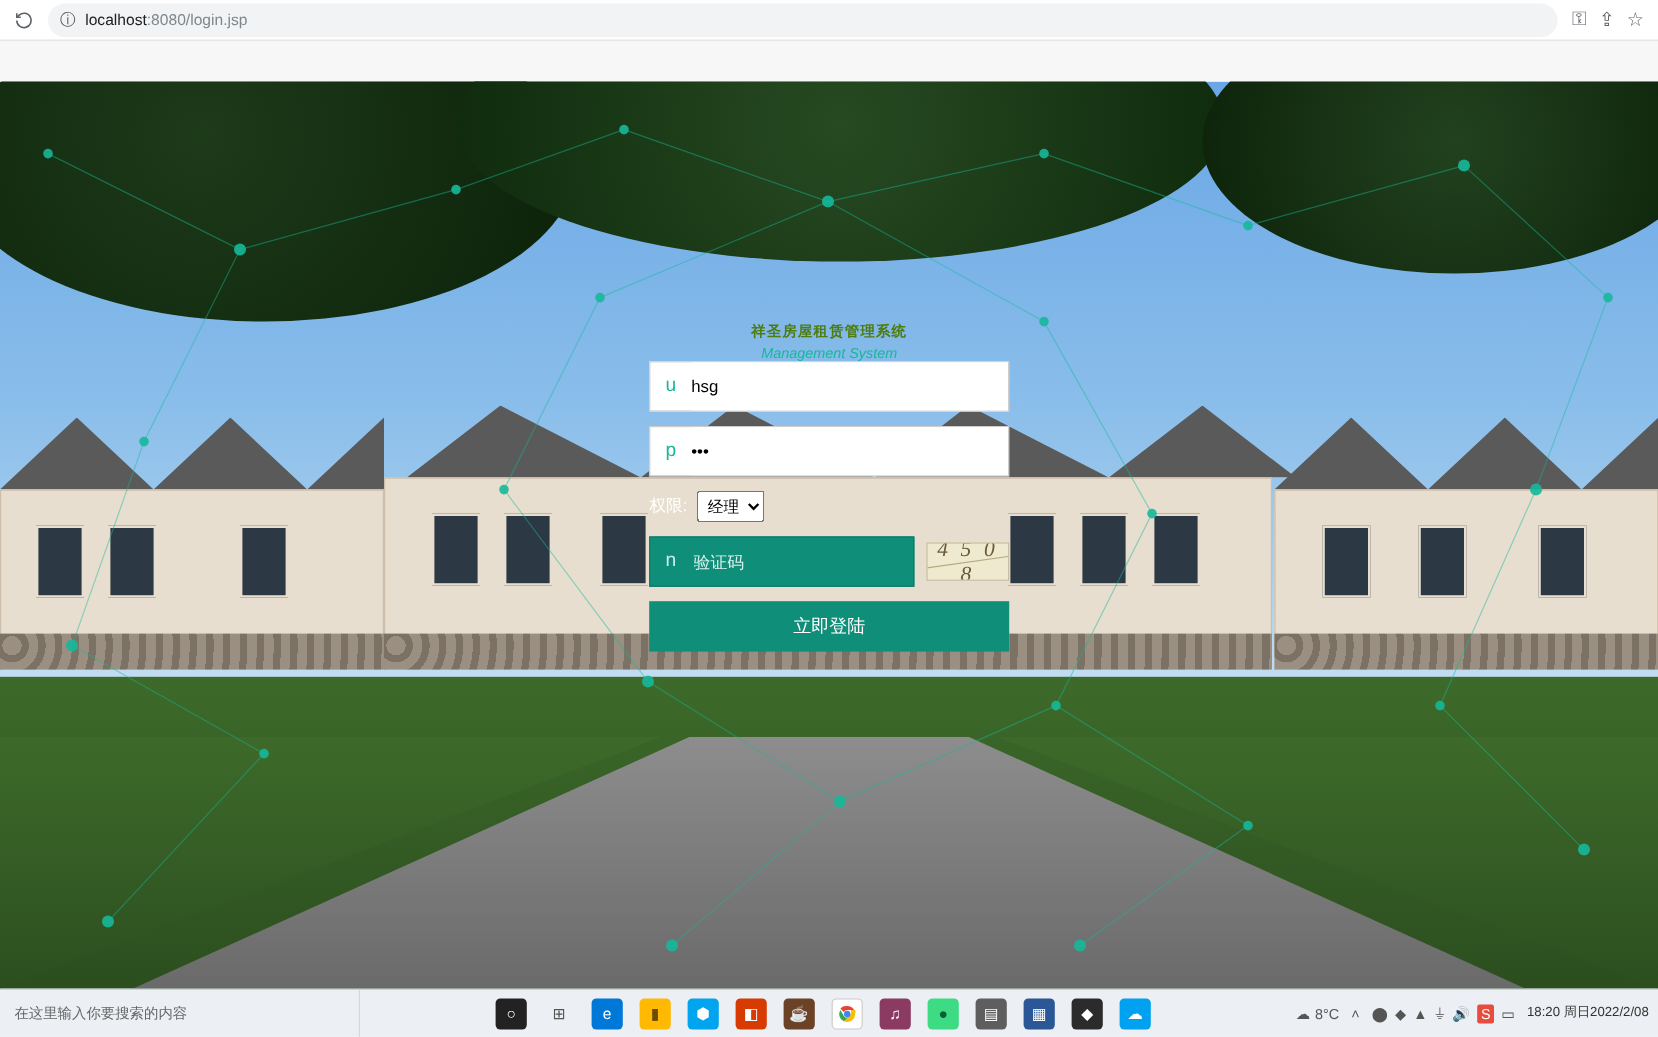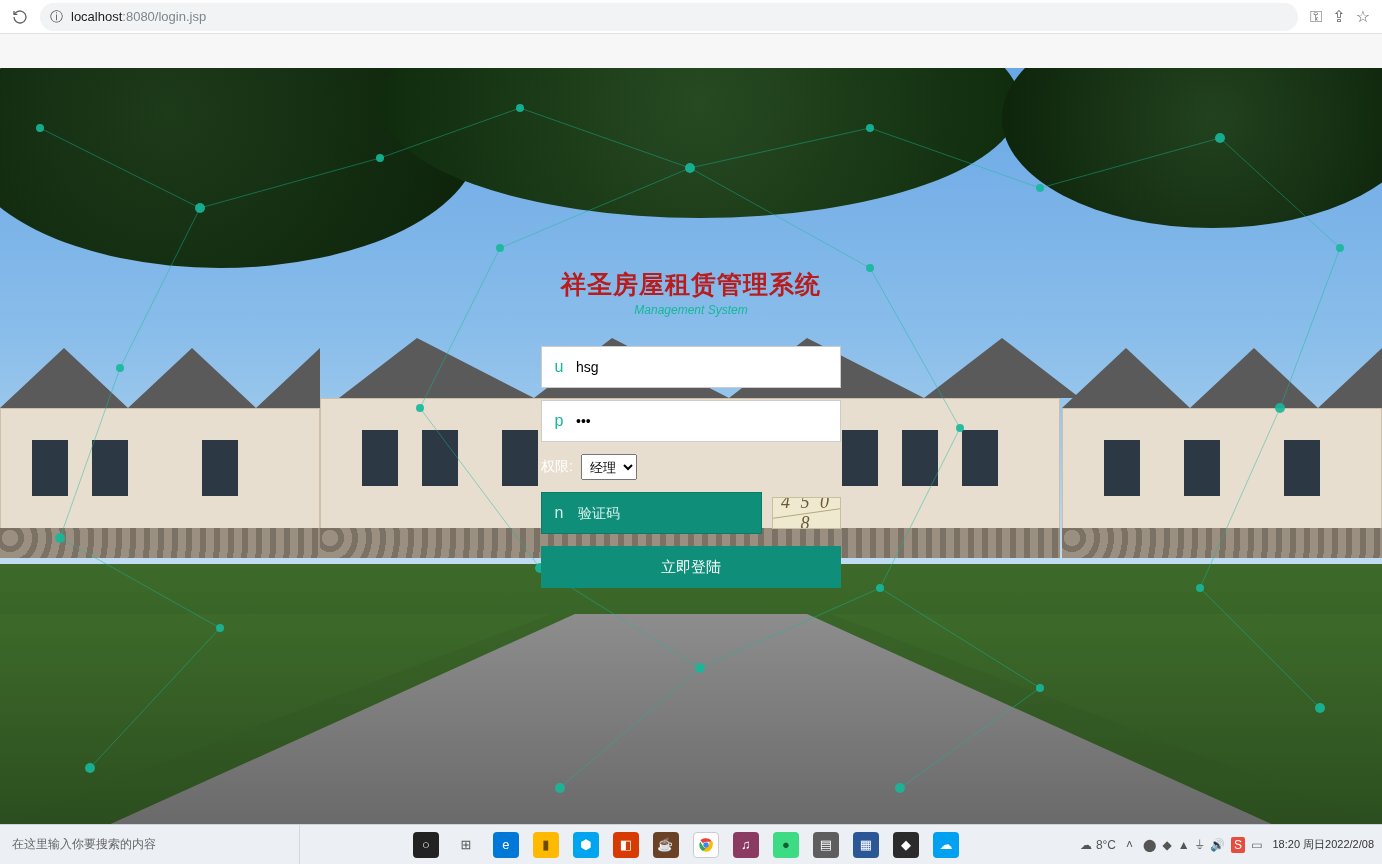--- a/index.html
+++ b/index.html
@@ -39,22 +39,22 @@
   .win{position:absolute;background:#2c3844;border:2px solid #e8ded0;}
   .rocks{position:absolute;background:repeating-radial-gradient(circle at 10px 10px,#9a8f80 0 8px,#7b7164 8px 14px);}
 
   
   svg.net{position:absolute;inset:0;width:100%;height:100%;}
   svg.net circle{fill:#16b89a;opacity:.9;}
   svg.net line{stroke:#16b89a;stroke-width:1;opacity:.45;}
 
   
   .card{position:absolute;top:200px;left:50%;transform:translateX(-50%);width:300px;text-align:center;}
-  .title{color:#b91c1c;font-size:25px;font-weight:700;letter-spacing:1px;}
-  .subtitle{color:#16b89a;font-size:12px;font-style:italic;margin-top:2px;margin-bottom:29px;}
+  .title{color:#4d7c0f;font-size:12px;font-weight:700;letter-spacing:1px;}
+  .subtitle{color:#16b89a;font-size:12px;font-style:italic;margin-top:2px;margin-bottom:0;}
   .field{display:flex;align-items:center;background:#fff;height:42px;margin-bottom:12px;border:1px solid #ccc;}
   .field .icon{width:34px;color:#16b89a;font-size:16px;text-align:center;}
   .field input{flex:1;border:none;outline:none;font-size:14px;height:100%;padding:0 8px 0 0;}
   .perm{display:flex;align-items:center;gap:8px;color:#fff;font-size:14px;margin-bottom:12px;}
   .perm select{height:26px;font-size:13px;padding:0 4px;}
   .captcha-row{display:flex;gap:10px;align-items:center;margin-bottom:12px;}
   .captcha-in{flex:1;display:flex;align-items:center;height:42px;background:#0f8e7a;border:1px solid #0c7a68;}
   .captcha-in .icon{width:34px;color:#cfeee8;font-size:16px;text-align:center;}
   .captcha-in input{flex:1;border:none;outline:none;background:transparent;color:#fff;font-size:14px;height:100%;}
   .captcha-in input::placeholder{color:#d9f2ed;}

